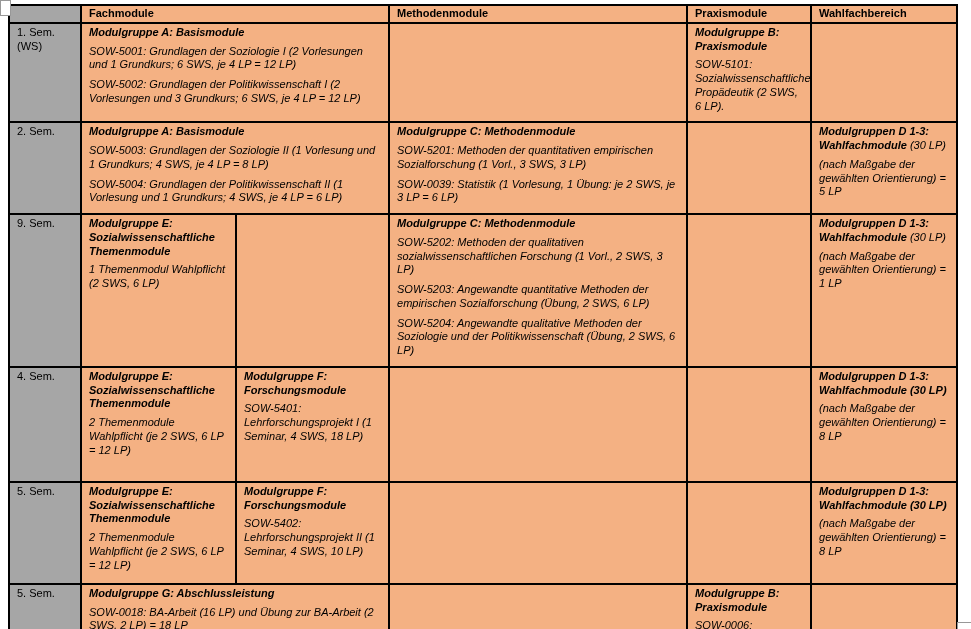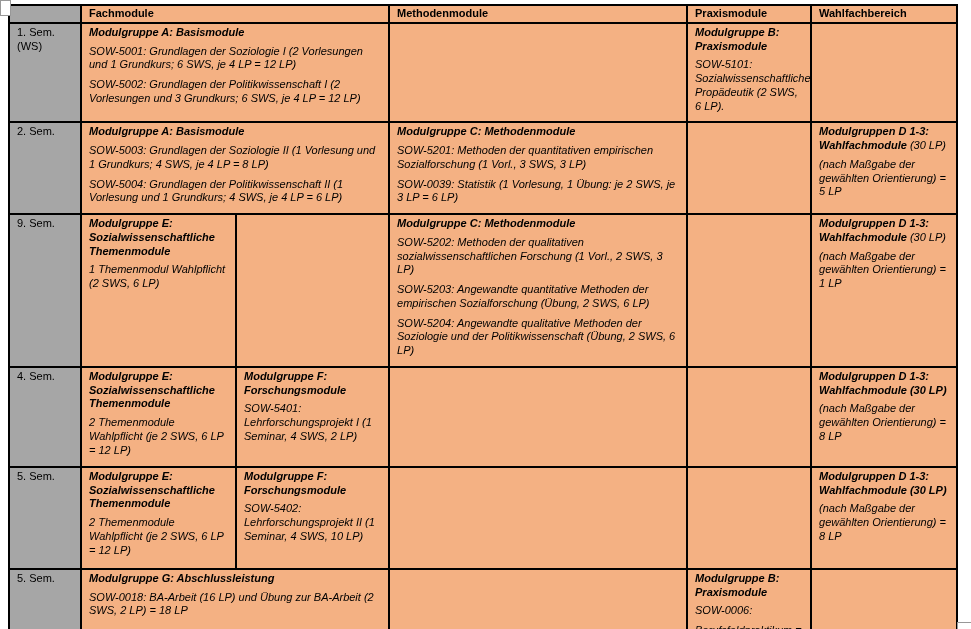--- a/index.html
+++ b/index.html
@@ -114,31 +114,31 @@
       <p>SOW-5203: Angewandte quantitative Methoden der empirischen Sozialforschung (Übung, 2 SWS, 6 LP)</p>
       <p>SOW-5204: Angewandte qualitative Methoden der Soziologie und der Politikwissenschaft (Übung, 2 SWS, 6 LP)</p>
     </td>
     <td></td>
     <td>
       <p class="t"><span class="b">Modulgruppen D 1-3: Wahlfachmodule</span><span style="font-weight:normal"> (30 LP)</span></p>
       <p>(nach Maßgabe der gewählten Orientierung) = 1 LP</p>
     </td>
   </tr>
 
-  <tr style="height:100px">
+  <tr style="height:115px">
     <td class="gray sem">
       <span>4. Sem.</span>
     </td>
     <td>
       <p class="t">Modulgruppe E: Sozialwissenschaftliche Themenmodule</p>
       <p>2 Themenmodule Wahlpflicht (je 2 SWS, 6 LP = 12 LP)</p>
     </td>
     <td>
       <p class="t">Modulgruppe F: Forschungsmodule</p>
-      <p>SOW-5401: Lehrforschungsprojekt I (1 Seminar, 4 SWS, 2 LP)</p>
+      <p>SOW-5401: Lehrforschungsprojekt I (1 Seminar, 4 SWS, 18 LP)</p>
     </td>
     <td></td>
     <td></td>
     <td>
       <p class="t"><span class="b">Modulgruppen D 1-3: Wahlfachmodule (30 LP)</span><span style="font-weight:normal"></span></p>
       <p>(nach Maßgabe der gewählten Orientierung) = 8 LP</p>
     </td>
   </tr>
 
   <tr style="height:102px">

